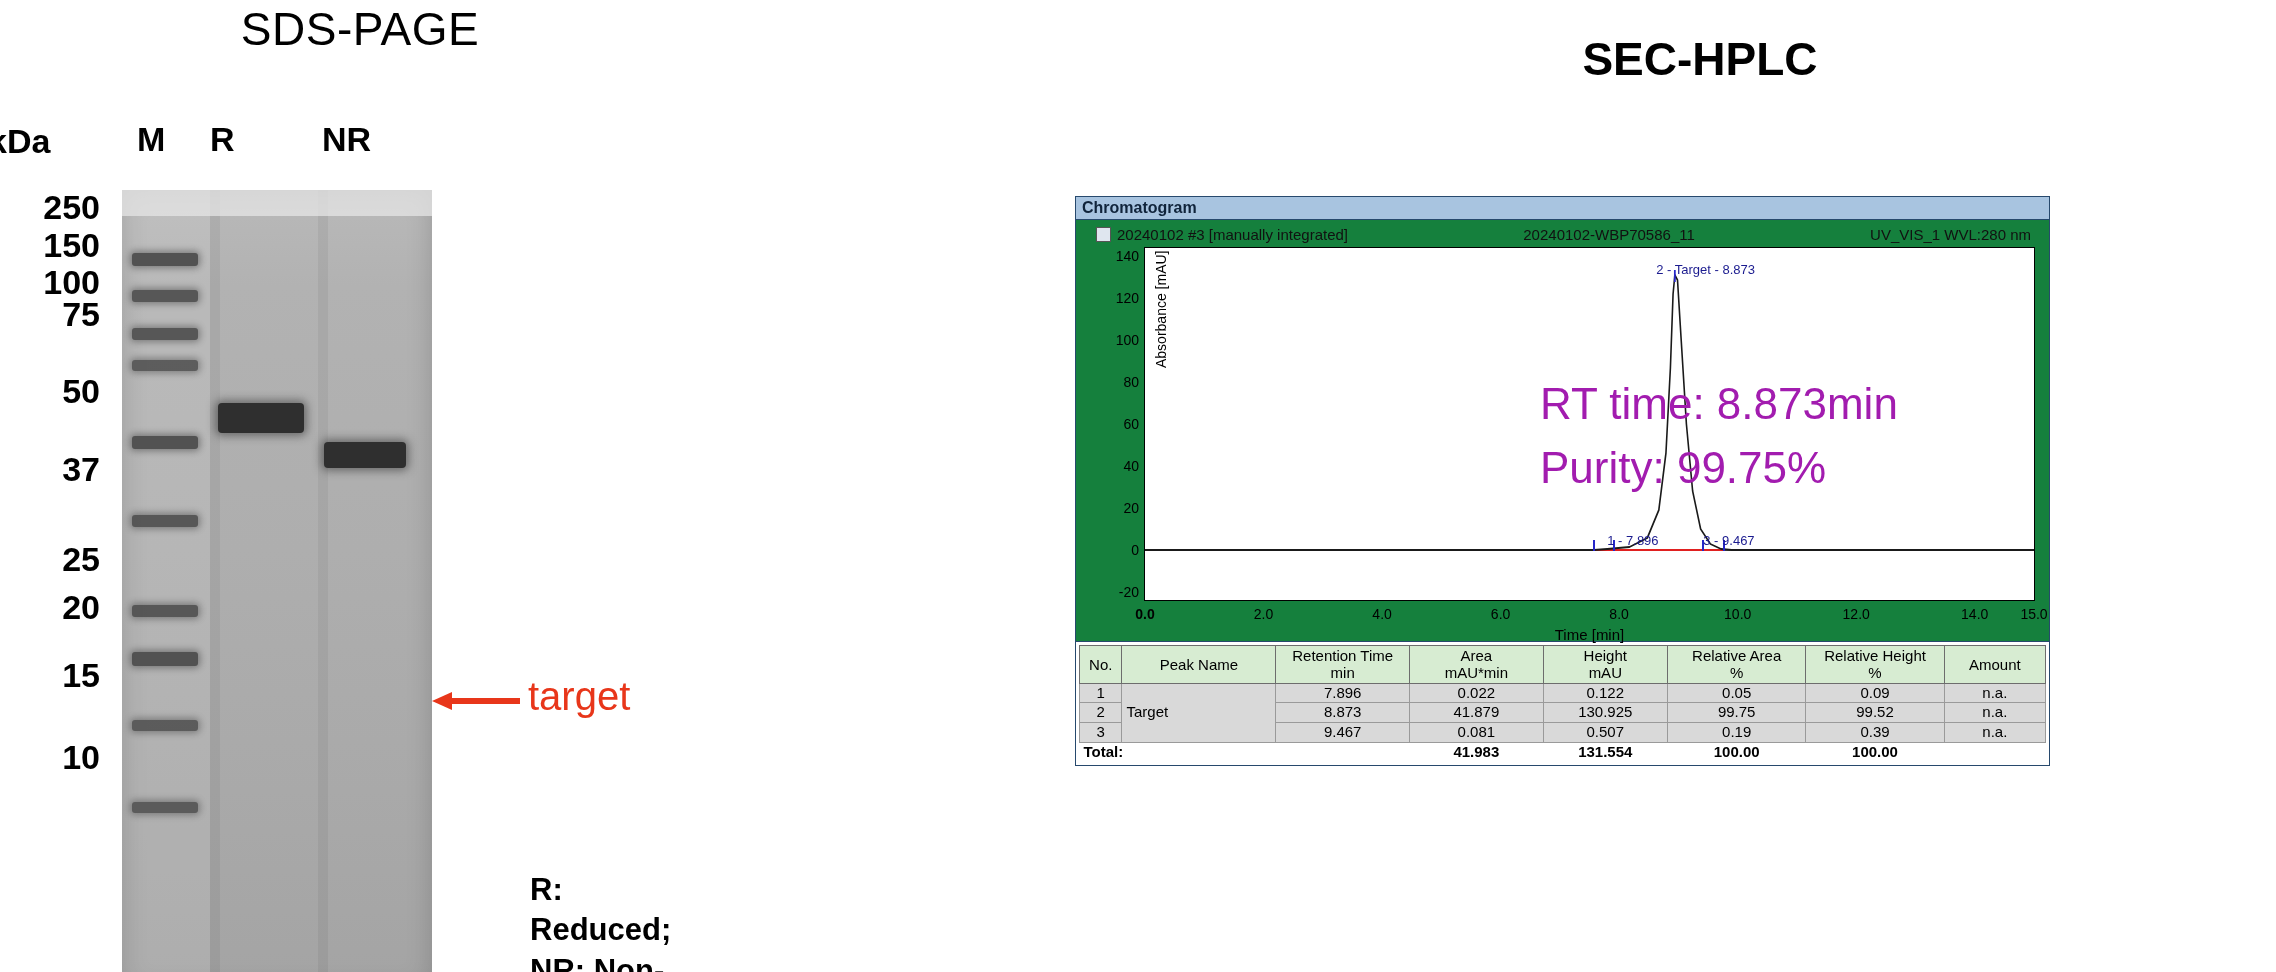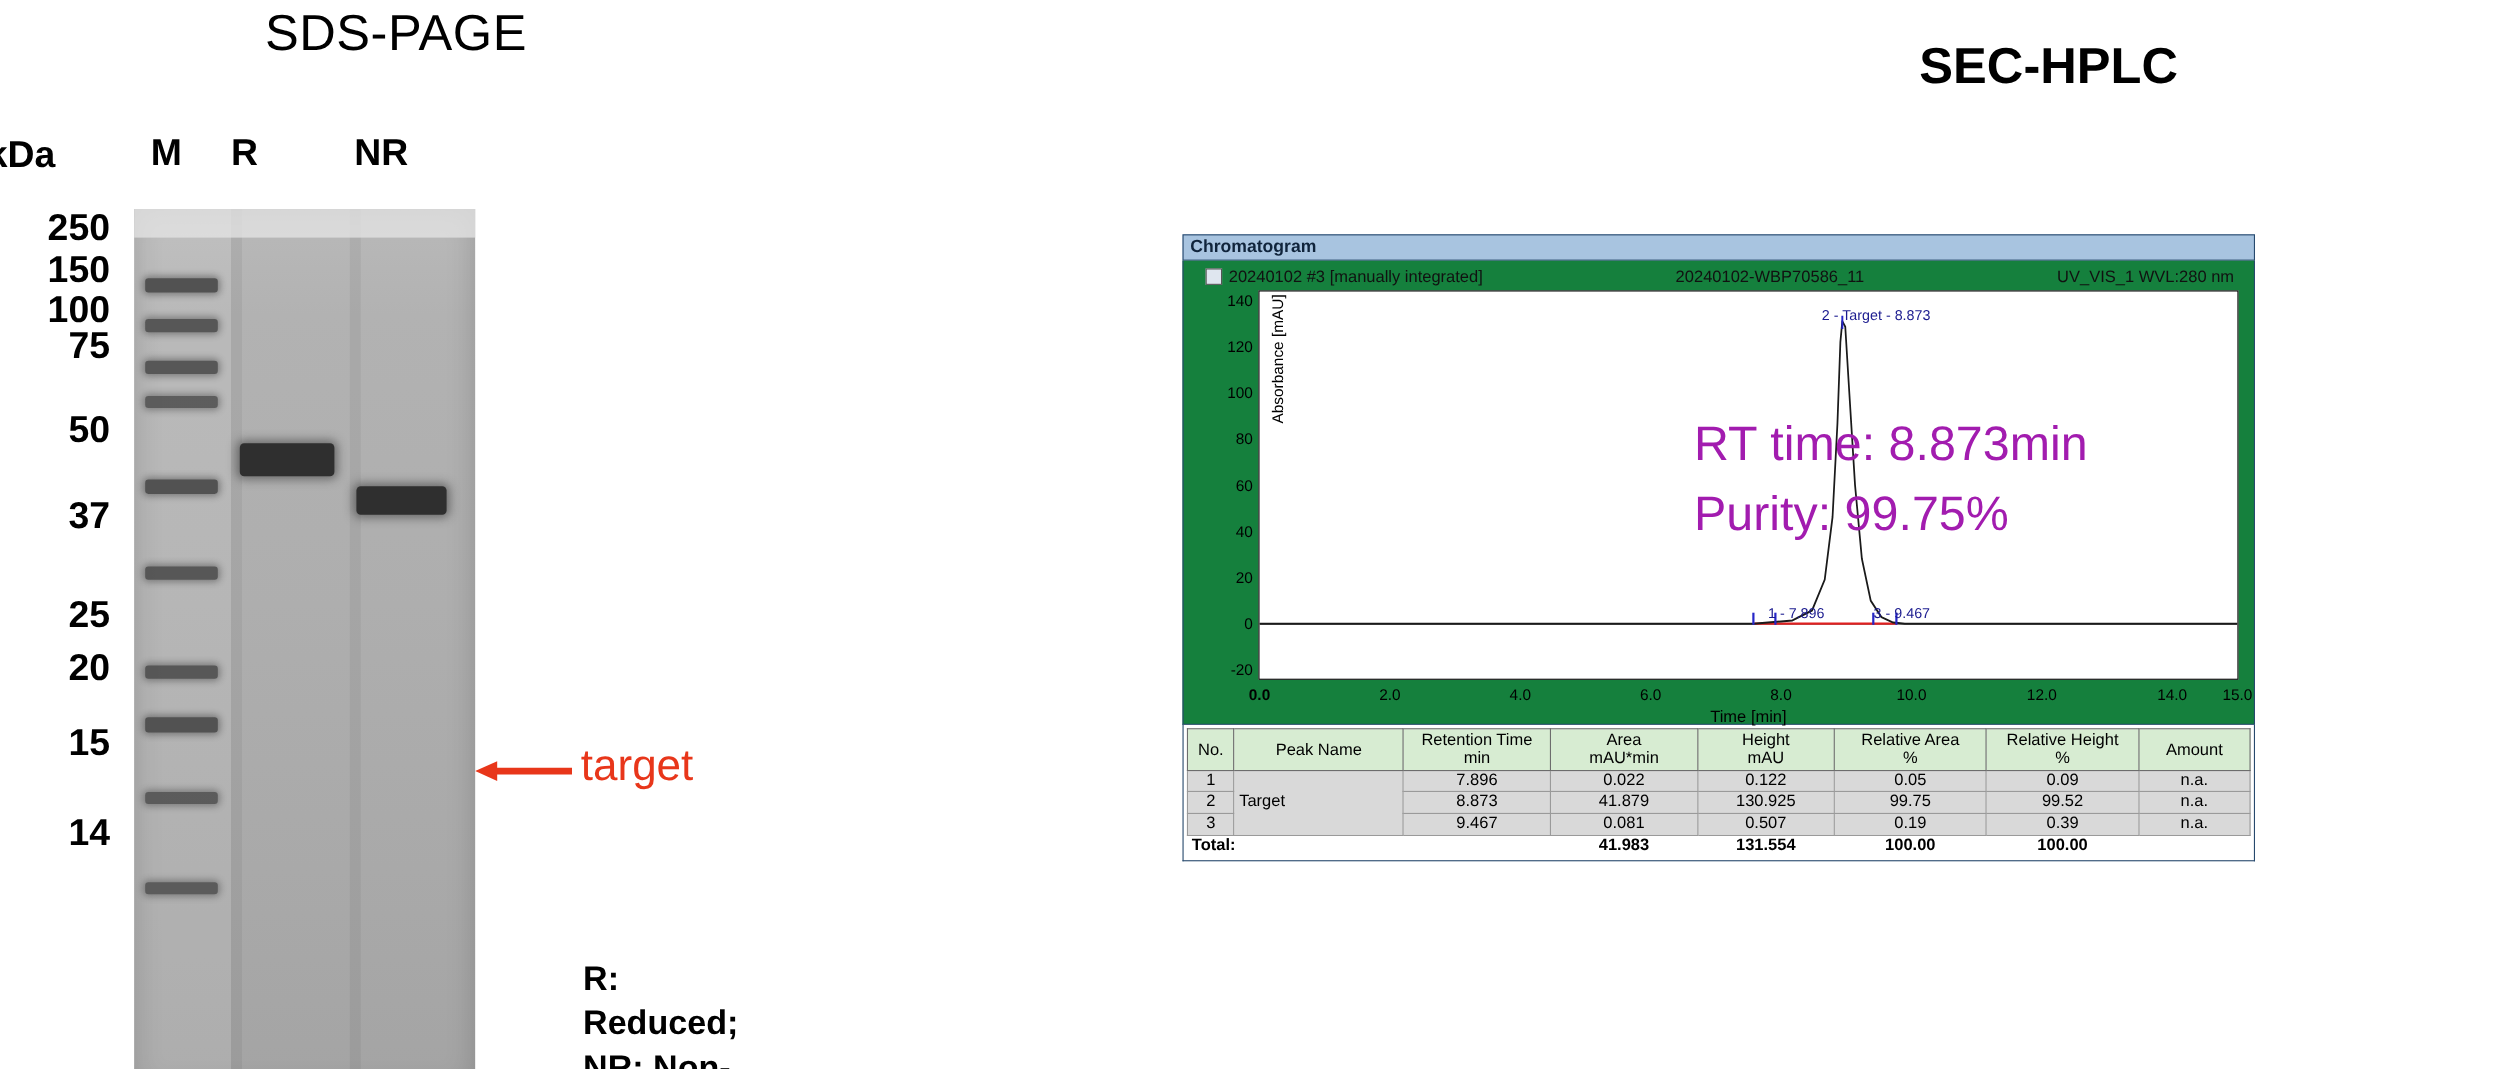--- a/index.html
+++ b/index.html
@@ -34,24 +34,24 @@
   #target-arrow{position:absolute;left:432px;top:550px;width:90px;height:22px;}
   #target-text{
     position:absolute;left:528px;top:534px;font-size:40px;color:#e8361a;
   }
   #legend{
     position:absolute;left:530px;top:730px;font-size:31px;font-weight:bold;
     line-height:1.30;color:#000;
   }
   
   #sec-title{
-    position:absolute;left:1420px;top:32px;width:560px;text-align:right;
+    position:absolute;left:1420px;top:32px;width:560px;text-align:center;
     font-size:46px;font-weight:bold;color:#000;
   }
-  #sec-panel{position:absolute;left:1075px;top:213px;width:975px;}
+  #sec-panel{position:absolute;left:1075px;top:196px;width:975px;}
   .band-header{
     background:#a8c4e0;border:1px solid #27496d;color:#10243b;
     font-size:16px;font-weight:bold;padding:2px 6px;
   }
   #chrom-box{
     border-left:1px solid #27496d;border-right:1px solid #27496d;
     border-bottom:1px solid #27496d;background:#15803d;padding:4px 6px 6px 6px;
   }
   .chrom-topline{display:flex;justify-content:space-between;font-size:15px;color:#111;padding:2px 12px 4px 14px;}
   .chrom-topline .left{display:flex;align-items:center;gap:6px;}
@@ -114,21 +114,21 @@
 
   <div class="kda-label" style="left:0px;top:48px;">250</div>
   <div class="kda-label" style="left:0px;top:86px;">150</div>
   <div class="kda-label" style="left:0px;top:123px;">100</div>
   <div class="kda-label" style="left:0px;top:155px;">75</div>
   <div class="kda-label" style="left:0px;top:232px;">50</div>
   <div class="kda-label" style="left:0px;top:310px;">37</div>
   <div class="kda-label" style="left:0px;top:400px;">25</div>
   <div class="kda-label" style="left:0px;top:448px;">20</div>
   <div class="kda-label" style="left:0px;top:516px;">15</div>
-  <div class="kda-label" style="left:0px;top:598px;">14</div>
+  <div class="kda-label" style="left:0px;top:598px;">10</div>
 
   <svg id="target-arrow" viewBox="0 0 90 22">
     <line x1="88" y1="11" x2="16" y2="11" stroke="#e8361a" stroke-width="6"></line>
     <polygon points="0,11 20,2 20,20" fill="#e8361a"></polygon>
   </svg>
   <div id="target-text">target</div>
 
   <div id="legend">
     <div>R: Reduced;</div>
     <div>NR: Non-reduced;</div>

